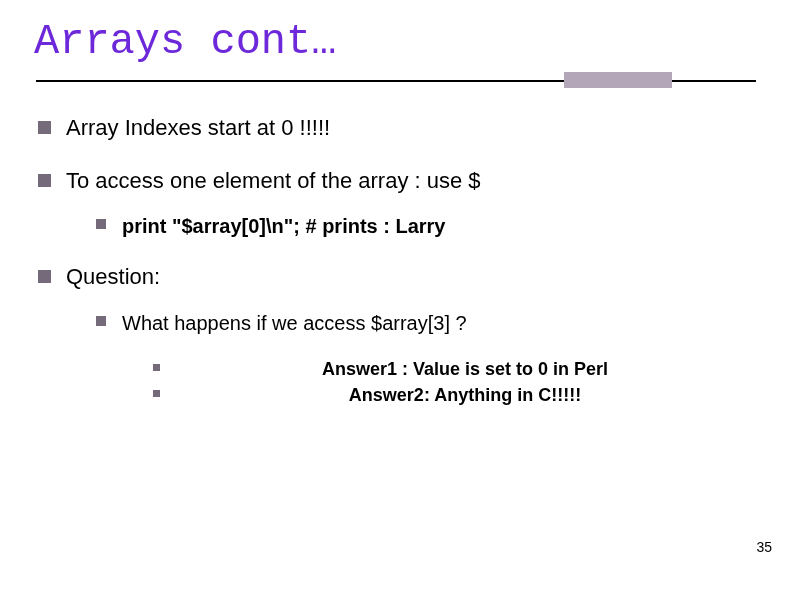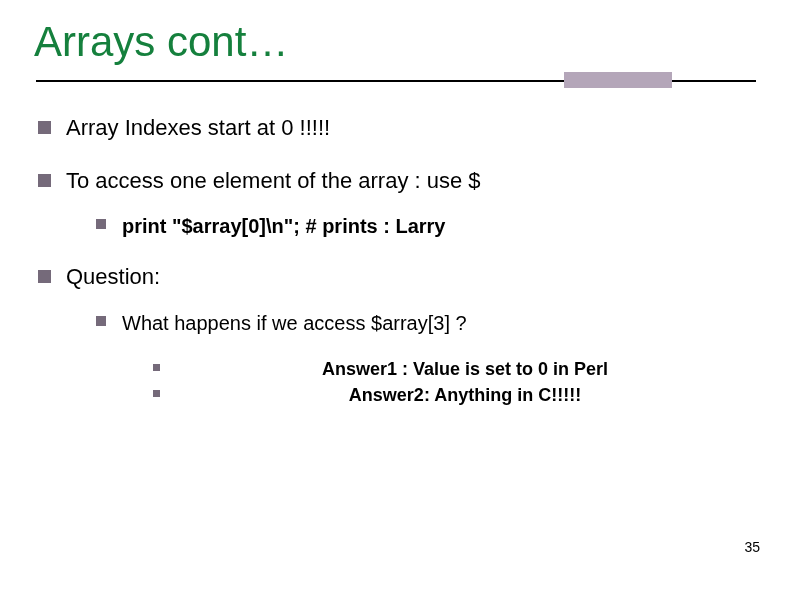--- a/index.html
+++ b/index.html
@@ -13,23 +13,23 @@
     color: #000;
   }
   .slide {
     position: relative;
     width: 794px;
     height: 595px;
     box-sizing: border-box;
     padding: 18px 36px 0 36px;
   }
   .title {
-    font-family: Liberation Sans, sans-serif;
+    font-family: Liberation Mono, monospace;
     font-size: 42px;
-    color: #15803d;
+    color: #6d28d9;
     margin: 0 0 14px -2px;
     font-weight: normal;
   }
   .title-rule {
     position: relative;
     height: 16px;
     margin: 0 -36px 18px -36px;
     padding: 0 36px;
   }
   .title-rule .line {
@@ -106,21 +106,21 @@
     content: "";
     position: absolute;
     left: 3px;
     top: 6px;
     width: 7px;
     height: 7px;
     background: #756a7a;
   }
   .slide-number {
     position: absolute;
-    right: 34px;
+    right: 22px;
     bottom: 40px;
     font-size: 14px;
     color: #000;
   }
   .bold { font-weight: bold; }
 </style>
 </head>
 <body>
 
 <div class="slide">

